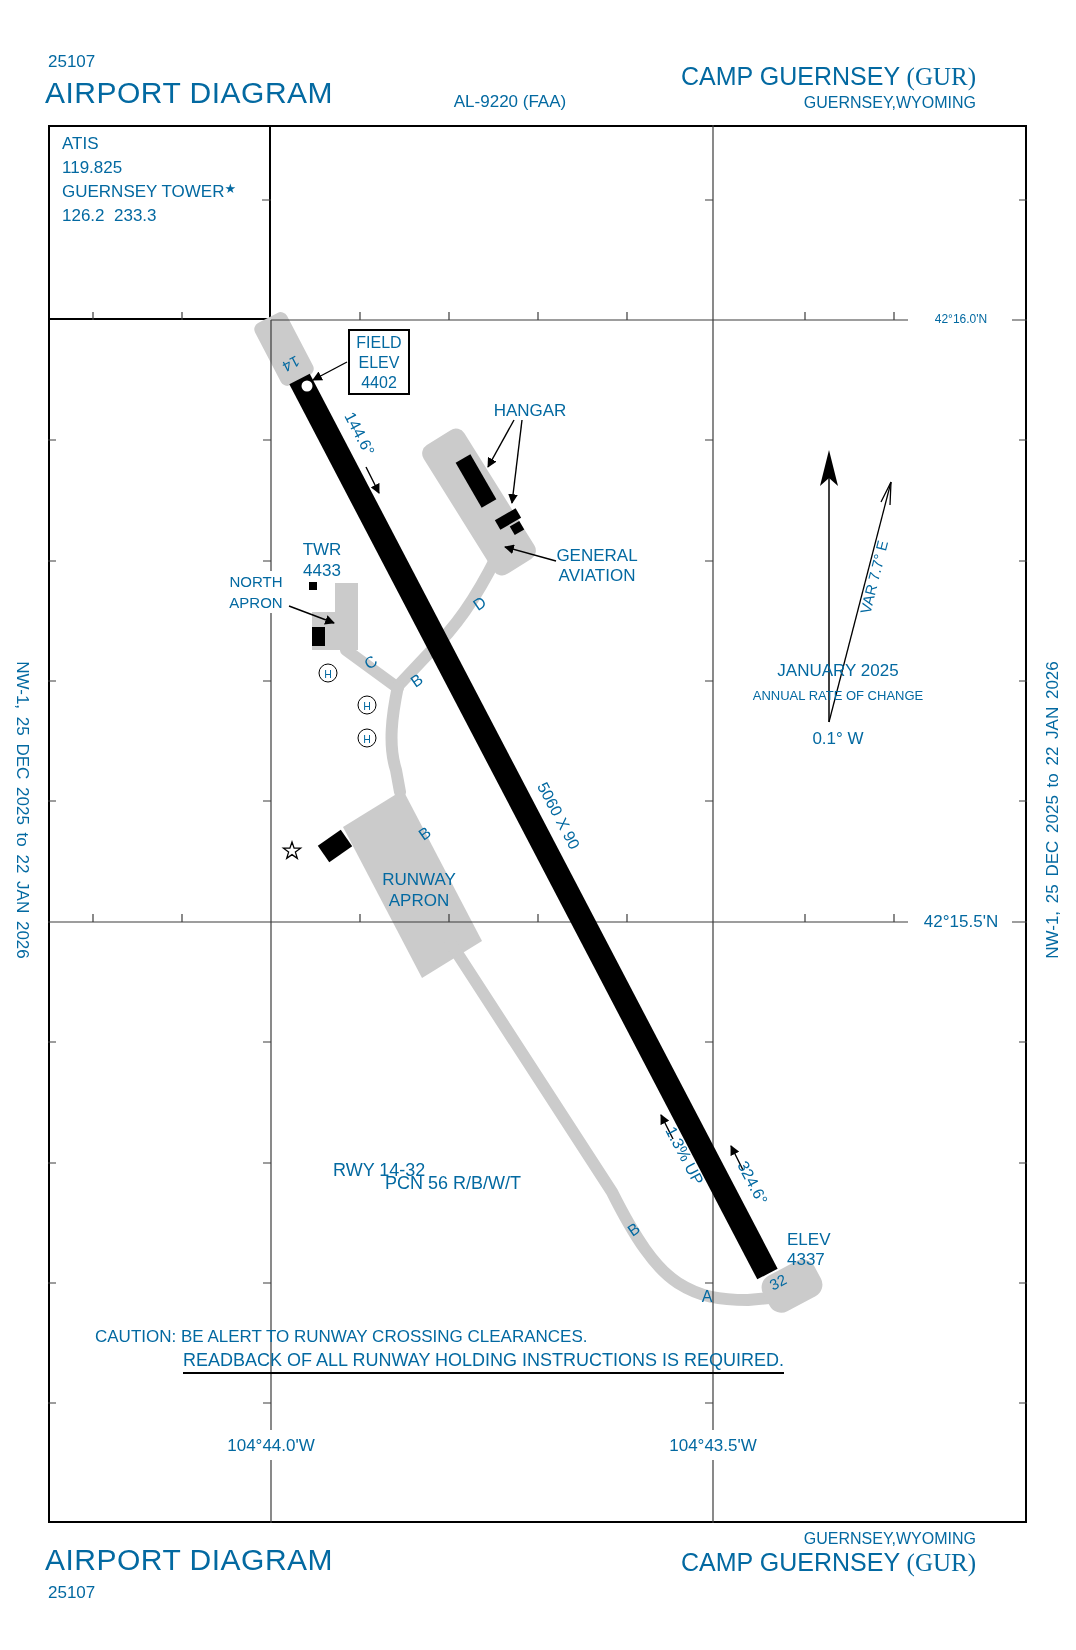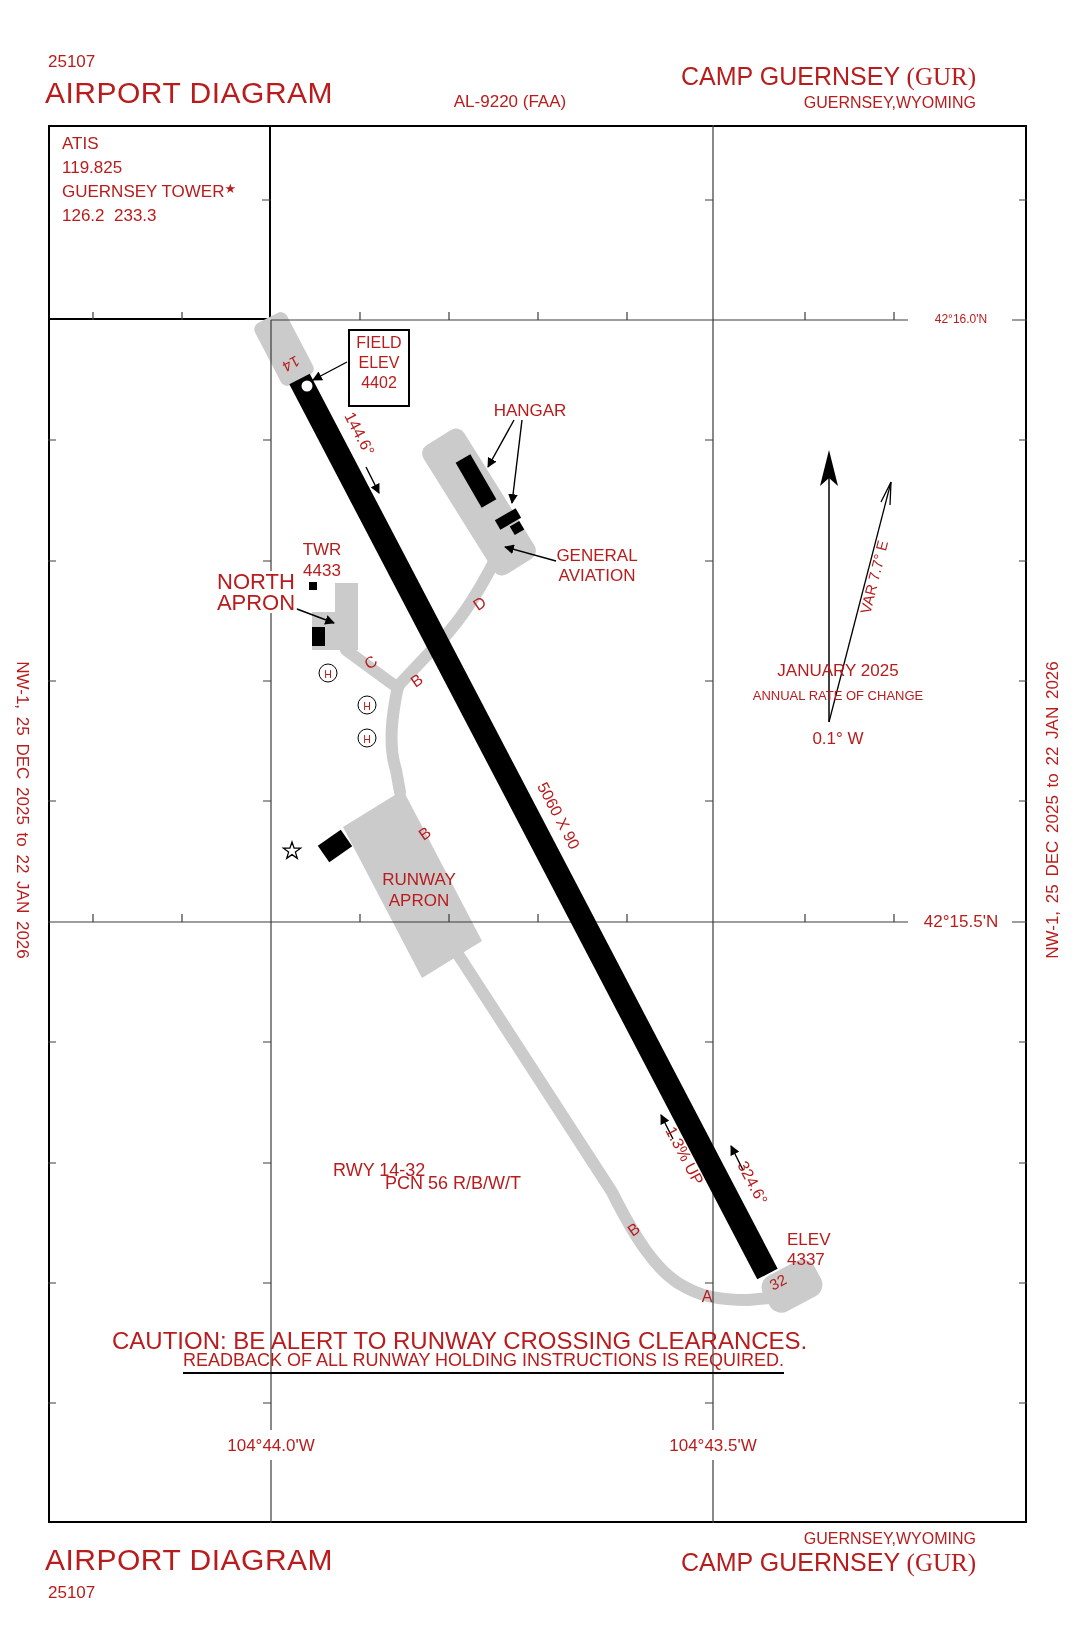--- a/index.html
+++ b/index.html
@@ -1,16 +1,16 @@
 <!DOCTYPE html>
 <html style="--pavement: #cbcbcb; --runway: #000000; --grid-line: #3c3c3c;"><head>
 <meta charset="utf-8">
 <style>
   html,body{margin:0;padding:0;background:#fff}
-  .page{position:relative;width:1076px;height:1650px;background:#fff;color:#b91c1c;
+  .page{position:relative;width:1076px;height:1650px;background:#fff;color:#0369a1;
         font-family:"Liberation Sans",sans-serif;overflow:hidden}
   .t{position:absolute;white-space:nowrap;line-height:1.15}
   .c{transform:translate(-50%,-50%)}
   .ctext{text-align:center}
   svg{position:absolute;left:0;top:0;pointer-events:none}
   .pav{fill:var(--pavement,#cbcbcb)}
   .pavs{stroke:var(--pavement,#cbcbcb);fill:none;stroke-linecap:round;stroke-linejoin:round}
   .grid{stroke:var(--grid-line,#3c3c3c);stroke-width:1.2;fill:none}
   .blk{fill:var(--runway,#000)}
   .arw{stroke:#000;stroke-width:1.4;fill:none}
@@ -103,21 +103,21 @@
     </g>
 
     <path d="M292,842 L294.1,848.1 L300.6,848.2 L295.4,852.1 L297.3,858.3 L292,854.6 L286.7,858.3 L288.6,852.1 L283.4,848.2 L289.9,848.1 Z" fill="#fff" stroke="#000" stroke-width="1.3"></path>
   </svg>
 
   <div class="t c" style="left:961px;top:320px;font-size:12px">42°16.0'N</div>
   <div class="t c" style="left:961px;top:922px;font-size:17px">42°15.5'N</div>
   <div class="t c" style="left:271px;top:1446px;font-size:17px;background:#fff;padding:0 3px">104°44.0'W</div>
   <div class="t c" style="left:713px;top:1446px;font-size:17px;background:#fff;padding:0 3px">104°43.5'W</div>
 
-  <div class="box ctext" style="left:348px;top:329px;width:62px;height:78px;font-size:16px;line-height:20px;padding-top:2px">
+  <div class="box ctext" style="left:348px;top:329px;width:62px;height:66px;font-size:16px;line-height:20px;padding-top:2px">
     <div>FIELD</div>
     <div>ELEV</div>
     <div>4402</div>
   </div>
 
   <div class="t" style="left:291px;top:364px;font-size:15px;transform:translate(-50%,-50%) rotate(152.4deg)">14</div>
   <div class="t" style="left:778px;top:1282px;font-size:15px;transform:translate(-50%,-50%) rotate(-27.6deg)">32</div>
   <div class="t" style="left:359px;top:434px;font-size:16px;transform:translate(-50%,-50%) rotate(62.4deg)">144.6°</div>
   <div class="t" style="left:558px;top:816px;font-size:16px;transform:translate(-50%,-50%) rotate(62.4deg)">5060 X 90</div>
   <div class="t" style="left:684px;top:1156px;font-size:16px;transform:translate(-50%,-50%) rotate(62.4deg)">1.3% UP</div>
@@ -131,21 +131,21 @@
 
   <div class="t c" style="left:530px;top:411px;font-size:17px">HANGAR</div>
   <div class="t c ctext" style="left:597px;top:566px;font-size:17px;line-height:20px">
     <div>GENERAL</div>
     <div>AVIATION</div>
   </div>
   <div class="t c ctext" style="left:322px;top:560px;font-size:17px;line-height:21px">
     <div>TWR</div>
     <div>4433</div>
   </div>
-  <div class="t c ctext" style="left:256px;top:592px;font-size:22px;line-height:21px;background:#fff;padding:0 2px">
+  <div class="t c ctext" style="left:256px;top:592px;font-size:15px;line-height:21px;background:#fff;padding:0 2px">
     <div>NORTH</div>
     <div>APRON</div>
   </div>
   <div class="t c ctext" style="left:419px;top:890px;font-size:17px;line-height:21px">
     <div>RUNWAY</div>
     <div>APRON</div>
   </div>
   <div class="hpad" style="left:328px;top:673px">
       <span>H</span>
     </div>
@@ -161,21 +161,21 @@
   <div class="t" style="left:425px;top:834px;font-size:16px;transform:translate(-50%,-50%) rotate(-35deg)">B</div>
   <div class="t" style="left:634px;top:1230px;font-size:16px;transform:translate(-50%,-50%) rotate(-35deg)">B</div>
   <div class="t" style="left:371px;top:663px;font-size:16px;transform:translate(-50%,-50%) rotate(-38deg)">C</div>
   <div class="t" style="left:480px;top:604px;font-size:16px;transform:translate(-50%,-50%) rotate(-35deg)">D</div>
 
   <div class="t" style="left:874px;top:577px;font-size:15px;transform:translate(-50%,-50%) rotate(-76deg)">VAR 7.7° E</div>
   <div class="t c" style="left:838px;top:671px;font-size:17px">JANUARY 2025</div>
   <div class="t c" style="left:838px;top:696px;font-size:13px">ANNUAL RATE OF CHANGE</div>
   <div class="t c" style="left:838px;top:739px;font-size:17px">0.1° W</div>
 
-  <div class="t" style="left:112px;top:1327px;font-size:24px">CAUTION: BE ALERT TO RUNWAY CROSSING CLEARANCES.</div>
+  <div class="t" style="left:95px;top:1327px;font-size:17px">CAUTION: BE ALERT TO RUNWAY CROSSING CLEARANCES.</div>
   <div class="t under" style="left:183px;top:1350px;font-size:18px">READBACK OF ALL RUNWAY HOLDING INSTRUCTIONS IS REQUIRED.</div>
 
   <div class="t" style="right:100px;top:1530px;font-size:16px">GUERNSEY,WYOMING</div>
   <div class="t" style="right:100px;top:1548px;font-size:25px"><span>CAMP GUERNSEY </span><span class="serif">(GUR)</span></div>
   <div class="t" style="left:45px;top:1543px;font-size:30px;letter-spacing:.5px">AIRPORT DIAGRAM</div>
   <div class="t" style="left:48px;top:1583px;font-size:17px">25107</div>
 
   <div class="t" style="left:22px;top:810px;font-size:17px;word-spacing:3px;transform:translate(-50%,-50%) rotate(90deg)">NW-1,  25 DEC 2025  to  22 JAN 2026</div>
   <div class="t" style="left:1053px;top:810px;font-size:17px;word-spacing:3px;transform:translate(-50%,-50%) rotate(-90deg)">NW-1,  25 DEC 2025  to  22 JAN 2026</div>
 

